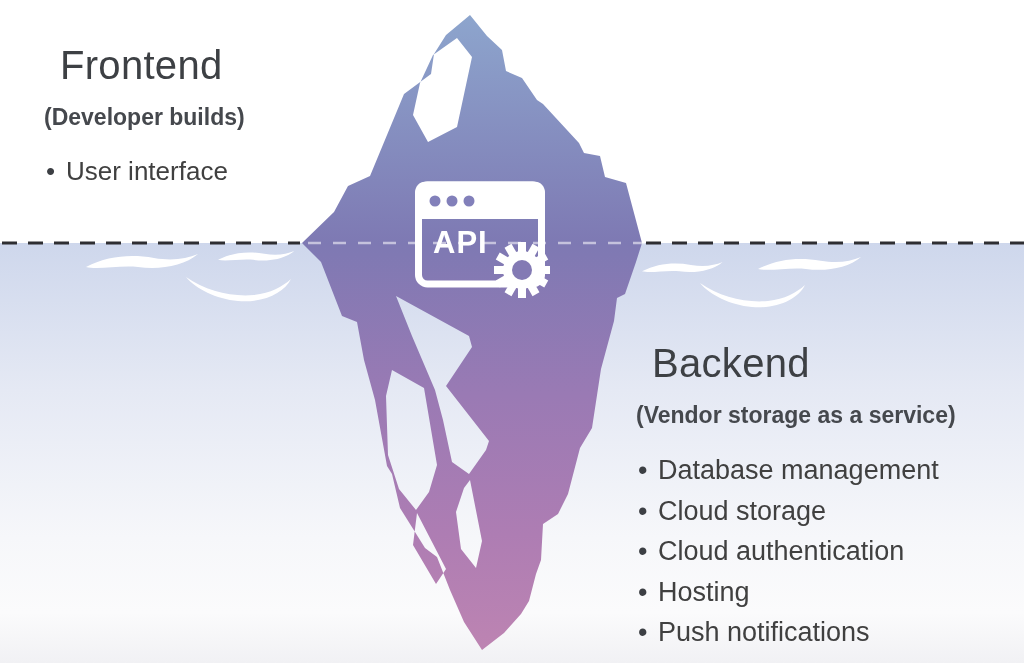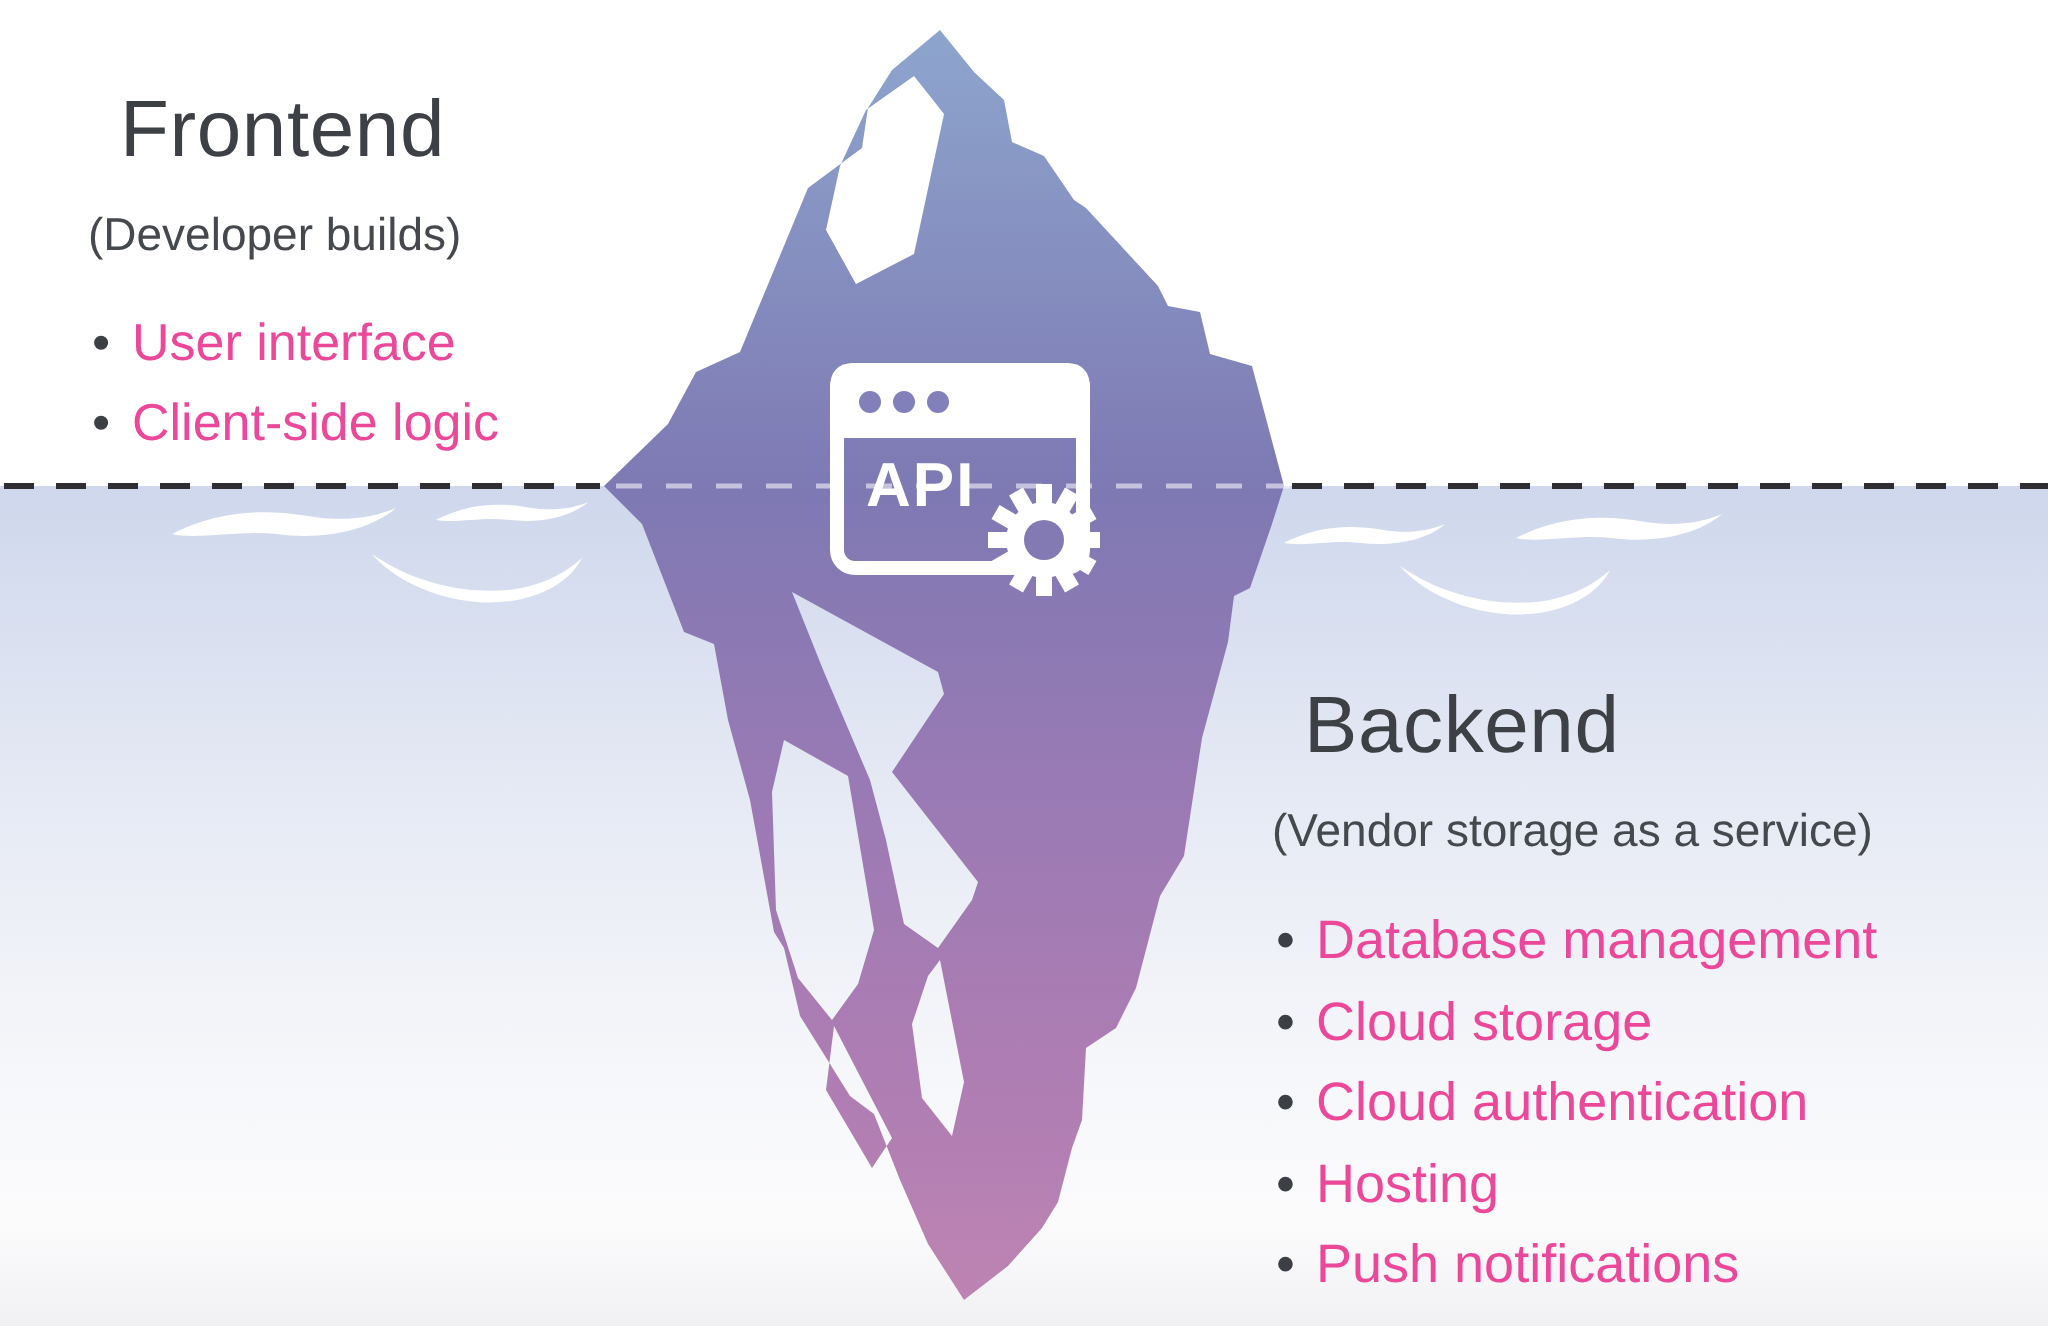--- a/index.html
+++ b/index.html
@@ -22,29 +22,29 @@
     margin: 16px;
     font-size: 40px;
     font-weight: 500;
     letter-spacing: 0.3px;
     color: #3d4044;
     line-height: 1.15;
   }
   .panel .subtitle {
     margin-top: 2px;
     font-size: 23px;
-    font-weight: 400;
+    font-weight: 700;
     color: #45484d;
   }
   .panel ul {
     list-style: none;
     margin: 27px 0 0 0;
     padding: 0;
     font-size: 26px;
-    color: #ec4899;
+    color: #404040;
   }
   .panel li { margin-bottom: 14px; line-height: 1.0; }
   .panel li::before {
     content: "\2022";
     display: inline-block;
     width: 20px;
     margin-left: 2px;
     color: #3c3f44;
   }
   .panel-backend ul { font-size: 27px; margin-top: 28px; }
@@ -131,21 +131,20 @@
         <circle cx="522" cy="270" r="10" fill="#837ab4"></circle>
       </g>
     </g>
   </svg>
 
   <div class="panel panel-frontend">
     <h1>Frontend</h1>
     <div class="subtitle">(Developer builds)</div>
     <ul>
       <li>User interface</li>
-      <li>Client-side logic</li>
     </ul>
   </div>
 
   <div class="panel panel-backend">
     <h1>Backend</h1>
     <div class="subtitle">(Vendor storage as a service)</div>
     <ul>
       <li>Database management</li>
       <li>Cloud storage</li>
       <li>Cloud authentication</li>

